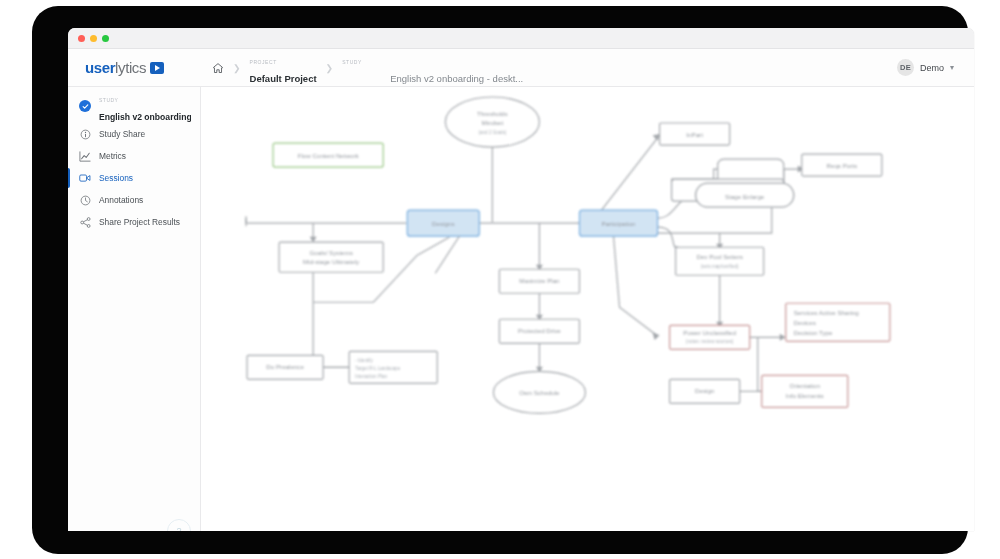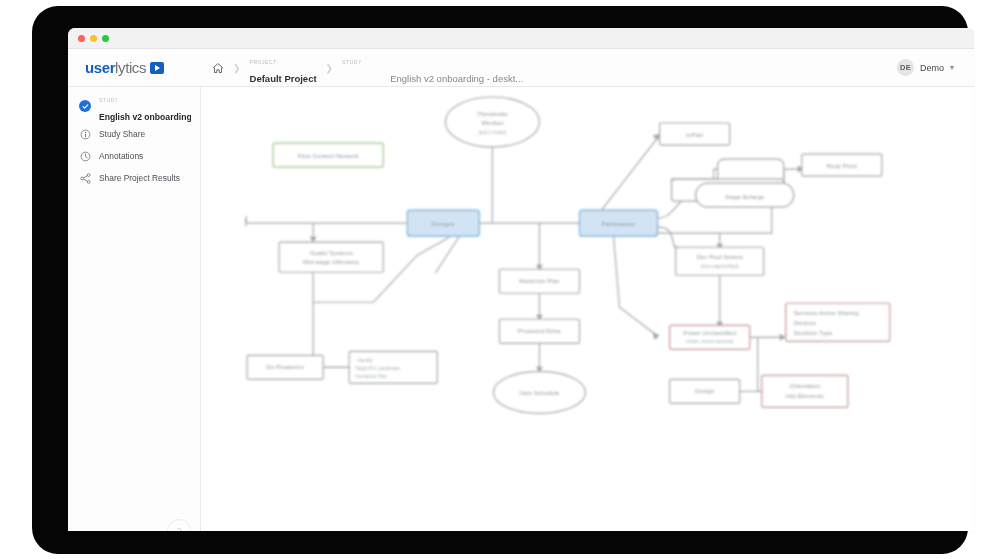--- a/index.html
+++ b/index.html
@@ -322,21 +322,39 @@
           <span class="ico">
             <svg width="11" height="11" viewBox="0 0 14 14">
               <circle cx="7" cy="7" r="5.6" fill="none" stroke="#6c7177" stroke-width="1"></circle>
               <circle cx="7" cy="4.3" r=".8" fill="#6c7177"></circle>
               <rect x="6.4" y="6" width="1.2" height="4.4" rx=".5" fill="#6c7177"></rect>
             </svg>
           </span>
           <span class="txt">Study Share</span>
         </div>
 
-
+        <div class="nav-item">
+          <span class="ico">
+            <svg width="12" height="11" viewBox="0 0 14 13">
+              <path d="M1 1v11h12" fill="none" stroke="#6c7177" stroke-width="1" stroke-linecap="round"></path>
+              <path d="M3 9.2 6 5.4l2.4 2.2L12 2.6" fill="none" stroke="#6c7177" stroke-width="1.2" stroke-linecap="round" stroke-linejoin="round"></path>
+            </svg>
+          </span>
+          <span class="txt">Metrics</span>
+        </div>
+
+        <div class="nav-item active">
+          <span class="ico">
+            <svg width="13" height="10" viewBox="0 0 16 12">
+              <rect x="1" y="2" width="9" height="8.2" rx="1.6" fill="none" stroke="#1560bd" stroke-width="1.1"></rect>
+              <path d="M11 5 14.6 2.8v6.4L11 7z" fill="none" stroke="#1560bd" stroke-width="1.1" stroke-linejoin="round"></path>
+            </svg>
+          </span>
+          <span class="txt">Sessions</span>
+        </div>
 
         <div class="nav-item">
           <span class="ico">
             <svg width="11" height="11" viewBox="0 0 14 14">
               <circle cx="7" cy="7" r="5.6" fill="none" stroke="#6c7177" stroke-width="1"></circle>
               <path d="M7 3.8V7l2.3 1.6" fill="none" stroke="#6c7177" stroke-width="1" stroke-linecap="round" stroke-linejoin="round"></path>
             </svg>
           </span>
           <span class="txt">Annotations</span>
         </div>

